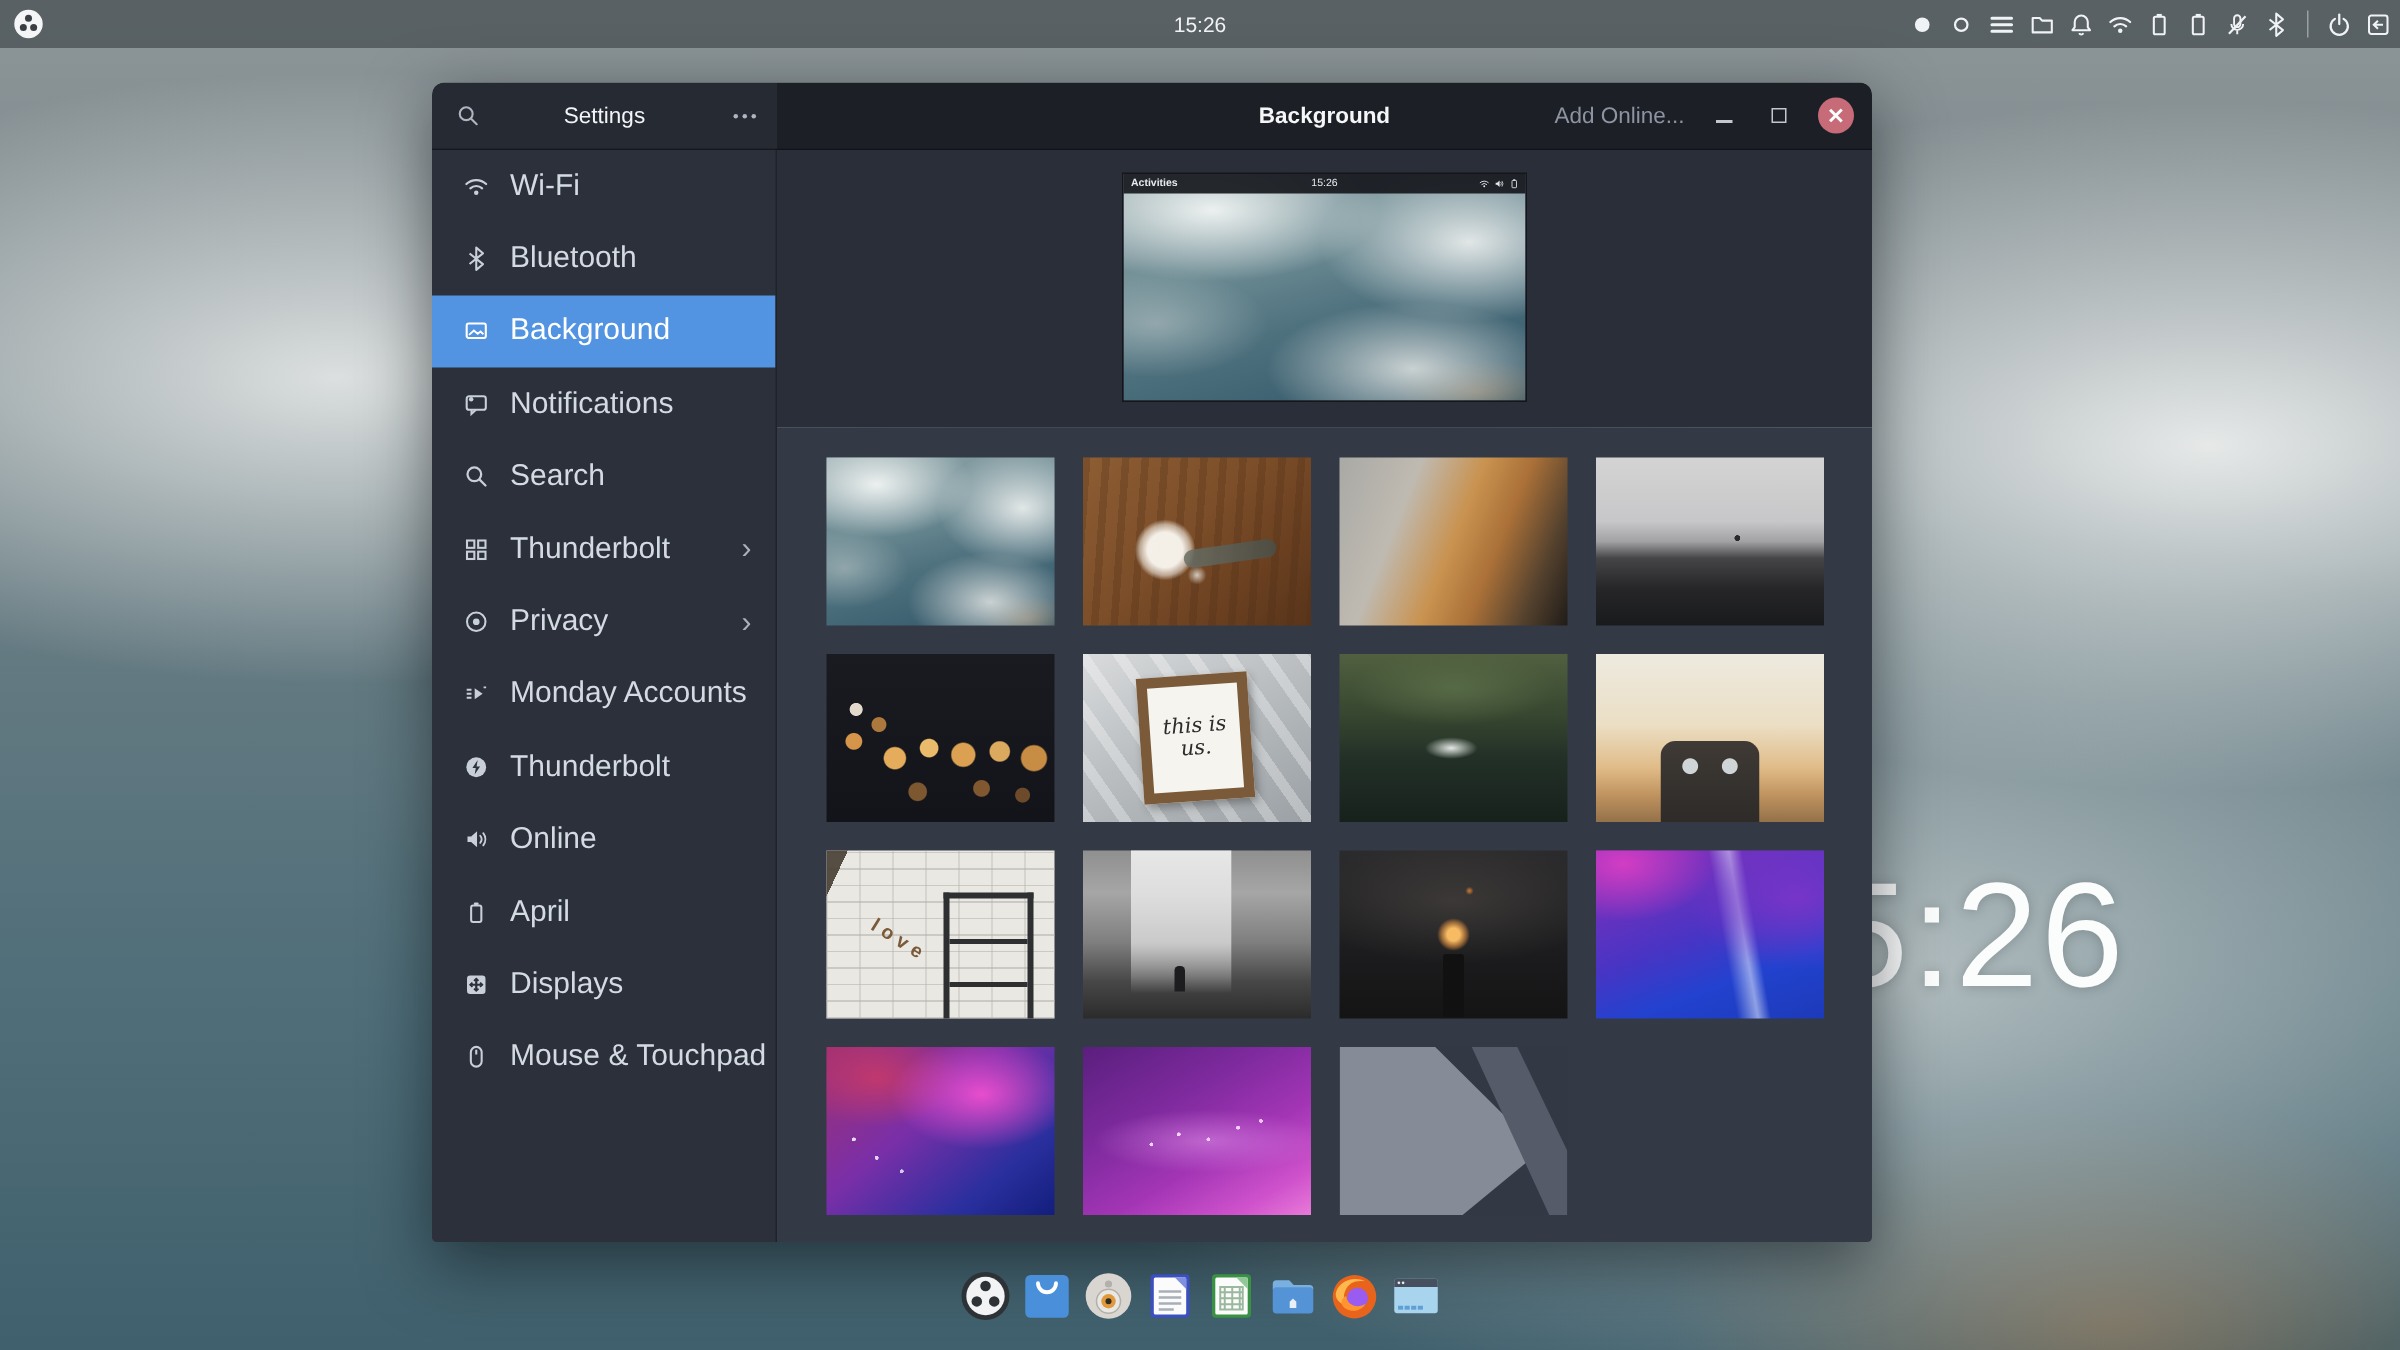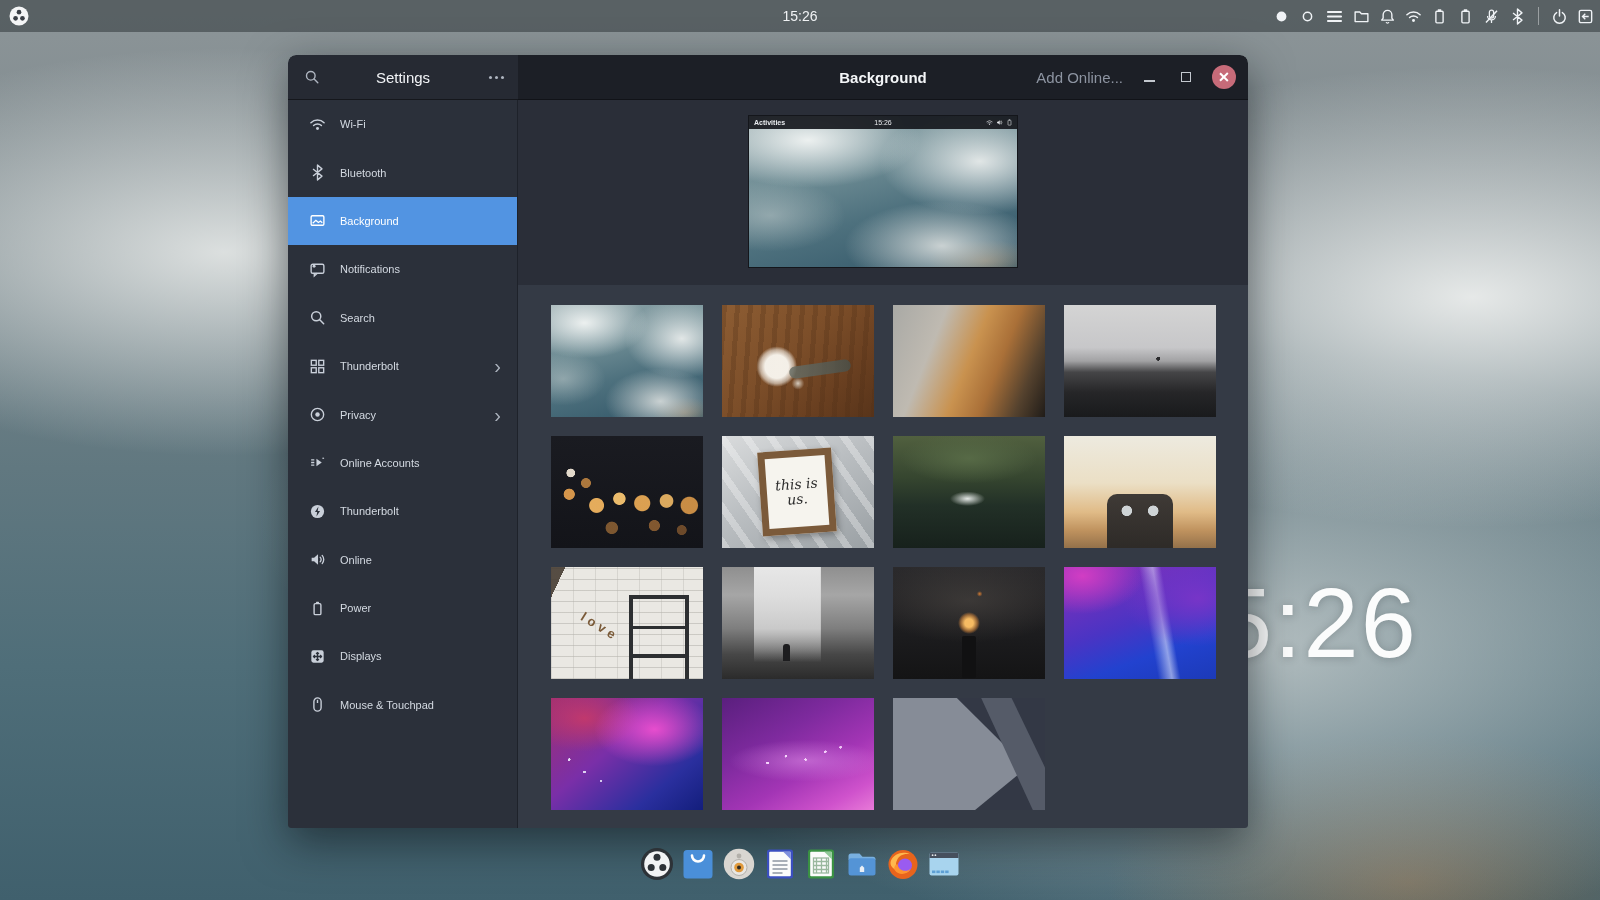--- a/index.html
+++ b/index.html
@@ -53,21 +53,21 @@
   .wc-close i { transform:translate(-50%,-50%) rotate(45deg); }
   .wc-close i::after { left:0; top:0; transform:rotate(90deg); }
   .win-body { display:flex; height:728px; }
   
   .sidebar { width:230px; background:#2b303a; border-right:1px solid #1e222a; overflow:hidden; }
   .sb-item { position:relative; display:flex; align-items:center; height:48.4px; padding-left:20px; cursor:pointer; color:#d4dae2; }
   .sb-item.selected { background:#5294e2; color:#ffffff; }
   .sb-ic { width:18px; height:18px; margin-right:14px; display:flex; align-items:center; justify-content:center; color:#c9cfd9; }
   .sb-item.selected .sb-ic { color:#ffffff; }
   .sb-ic svg { width:17px; height:17px; }
-  .sb-label { font-size:11px; }
+  .sb-label { font-size:20px; }
   .sb-chev { position:absolute; right:16px; font-size:20px; color:#aab1bc; line-height:1; }
   
   .content { flex:1; display:flex; flex-direction:column; }
   .preview-section { height:185px; background:#2a2e38; display:flex; align-items:flex-start; justify-content:center; }
   .preview-img { margin-top:15px; width:270px; height:153px; border:1px solid #14161b; position:relative; }
   .mini-bar { position:absolute; top:0; left:0; right:0; height:13px; background:rgba(22,24,29,.92);
     display:flex; align-items:center; color:#e8ebee; font-size:7px; }
   .mini-activities { margin-left:5px; font-weight:bold; }
   .mini-time { position:absolute; left:0; right:0; text-align:center; }
   .mini-right { position:absolute; right:4px; display:flex; gap:3px; align-items:center; }
@@ -323,21 +323,21 @@
             <span class="sb-chev">›</span>
           </div>
           <div class="sb-item">
             <span class="sb-ic">
               <svg viewBox="0 0 16 16">
                 <path d="M2 5.5h3M2 8h3M2 10.5h3" stroke="currentColor" stroke-width="1.2"></path>
                 <path d="M7 4.5l5 3.5-5 3.5z" fill="currentColor"></path>
                 <path d="M12.6 4h1.6" stroke="currentColor" stroke-width="1.1"></path>
               </svg>
             </span>
-            <span class="sb-label">Online Accounts</span>
+            <span class="sb-label">Monday Accounts</span>
           </div>
           <div class="sb-item">
             <span class="sb-ic">
               <svg viewBox="0 0 16 16">
                 <circle cx="8" cy="8" r="6.2" fill="currentColor"></circle>
                 <path d="M8.9 3.4L5.6 8.5h2.1L7 12.6l3.4-5.1H8.2z" fill="#2b303a"></path>
               </svg>
             </span>
             <span class="sb-label">Thunderbolt</span>
           </div>
@@ -350,21 +350,21 @@
             </span>
             <span class="sb-label">Online</span>
           </div>
           <div class="sb-item">
             <span class="sb-ic">
               <svg viewBox="0 0 16 16">
                 <rect x="4.8" y="3.4" width="6.4" height="10.4" rx="1.2" fill="none" stroke="currentColor" stroke-width="1.3"></rect>
                 <rect x="6.6" y="1.6" width="2.8" height="1.6" rx="0.5" fill="currentColor"></rect>
               </svg>
             </span>
-            <span class="sb-label">Power</span>
+            <span class="sb-label">April</span>
           </div>
           <div class="sb-item">
             <span class="sb-ic">
               <svg viewBox="0 0 16 16">
                 <rect x="2.2" y="2.2" width="11.6" height="11.6" rx="2" fill="currentColor"></rect>
                 <path d="M8 4.2v7.6M4.2 8h7.6" stroke="#2b303a" stroke-width="1.4"></path>
                 <path d="M6.6 5.6L8 4.2l1.4 1.4M6.6 10.4L8 11.8l1.4-1.4M5.6 6.6L4.2 8l1.4 1.4M10.4 6.6L11.8 8l-1.4 1.4" fill="none" stroke="#2b303a" stroke-width="1.1"></path>
               </svg>
             </span>
             <span class="sb-label">Displays</span>

